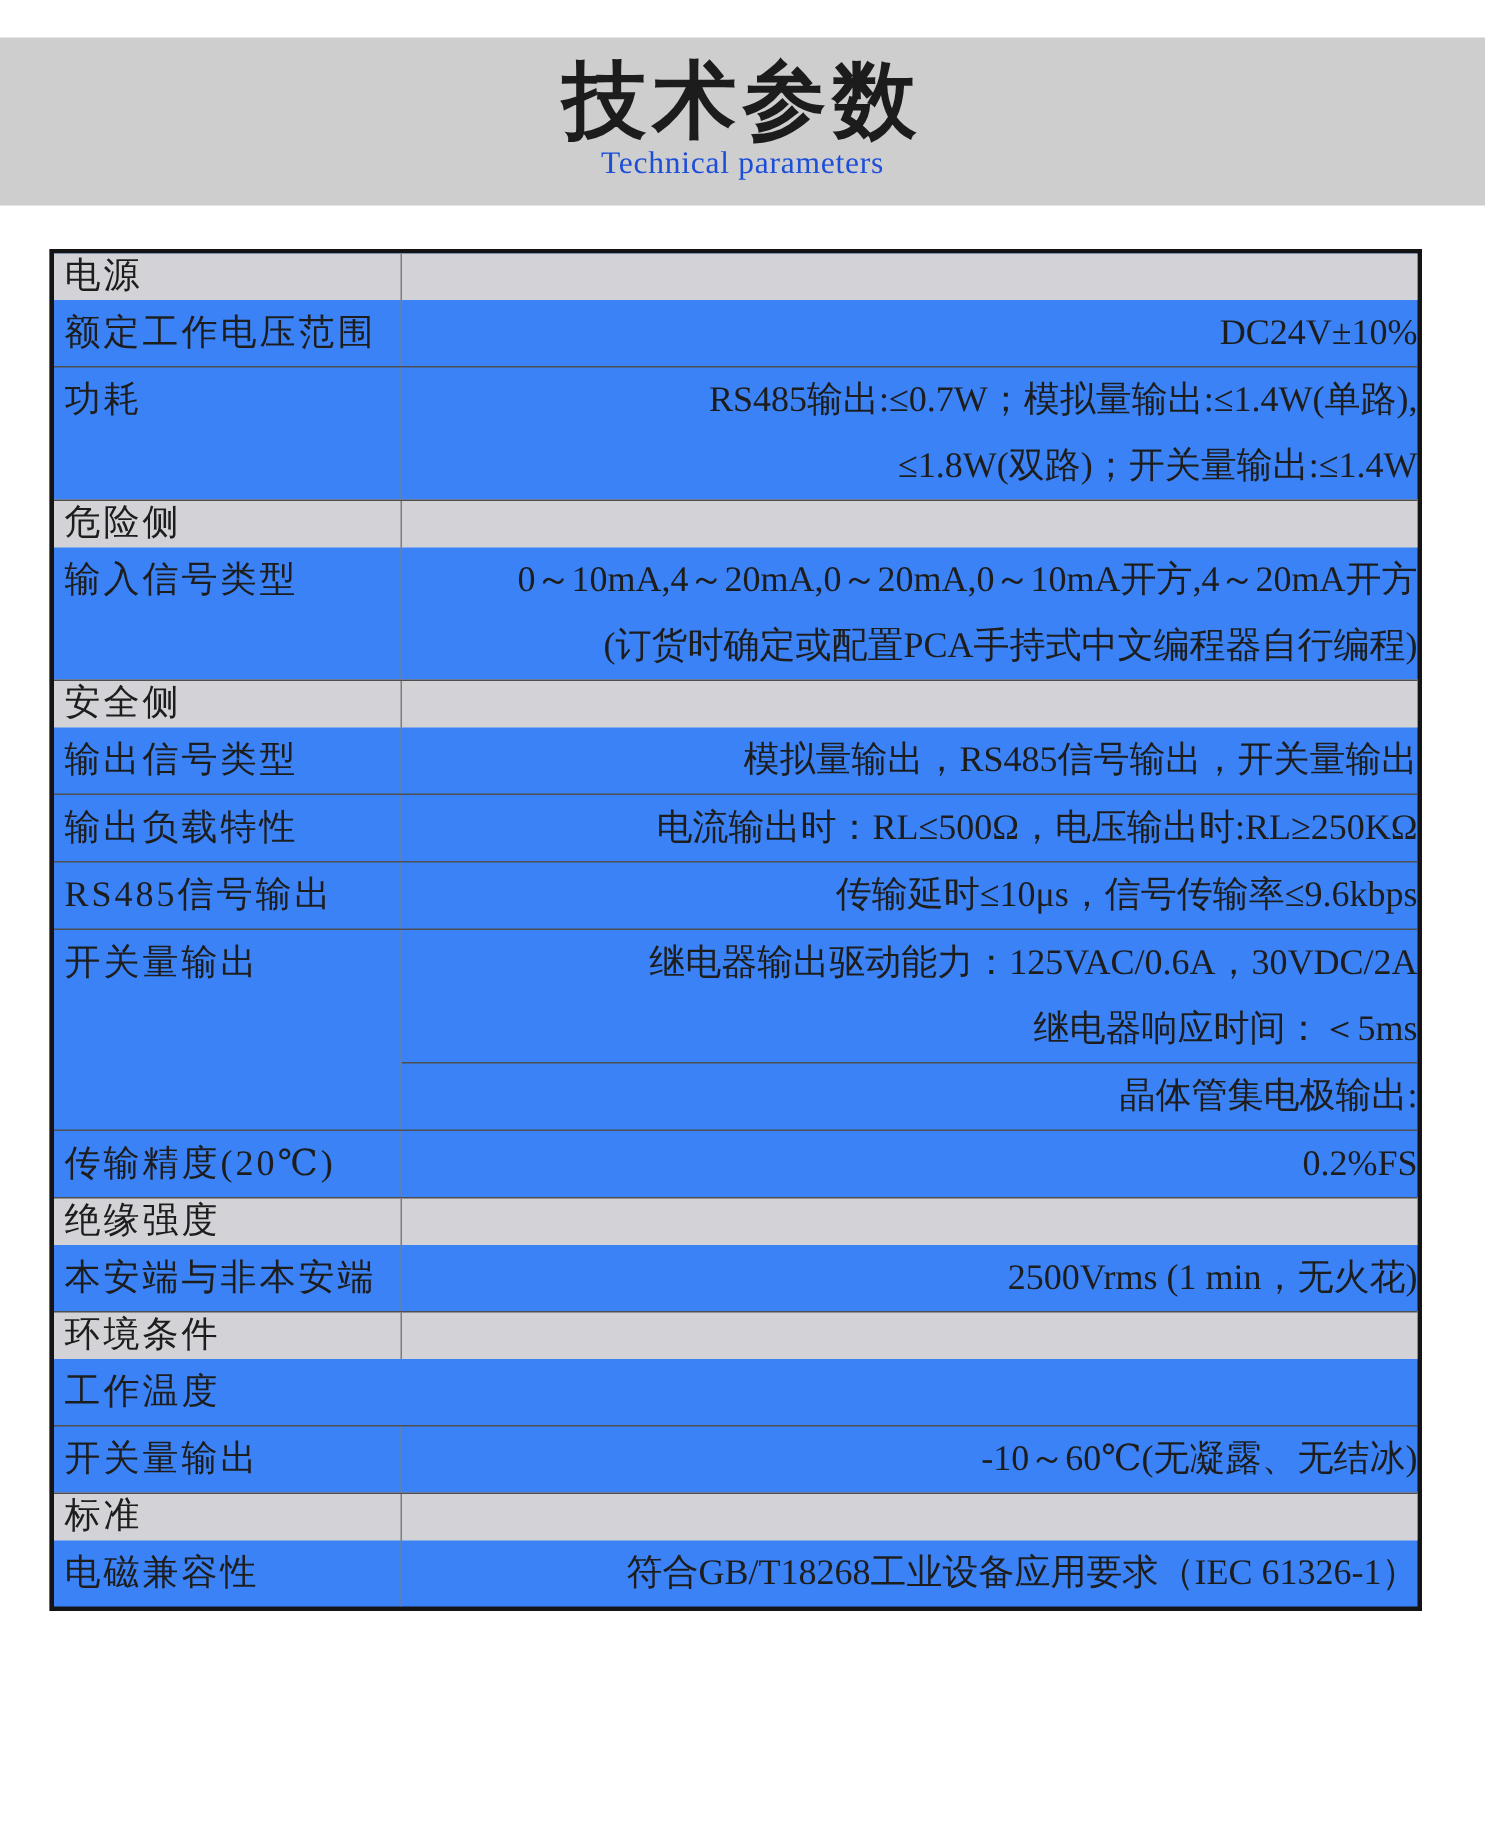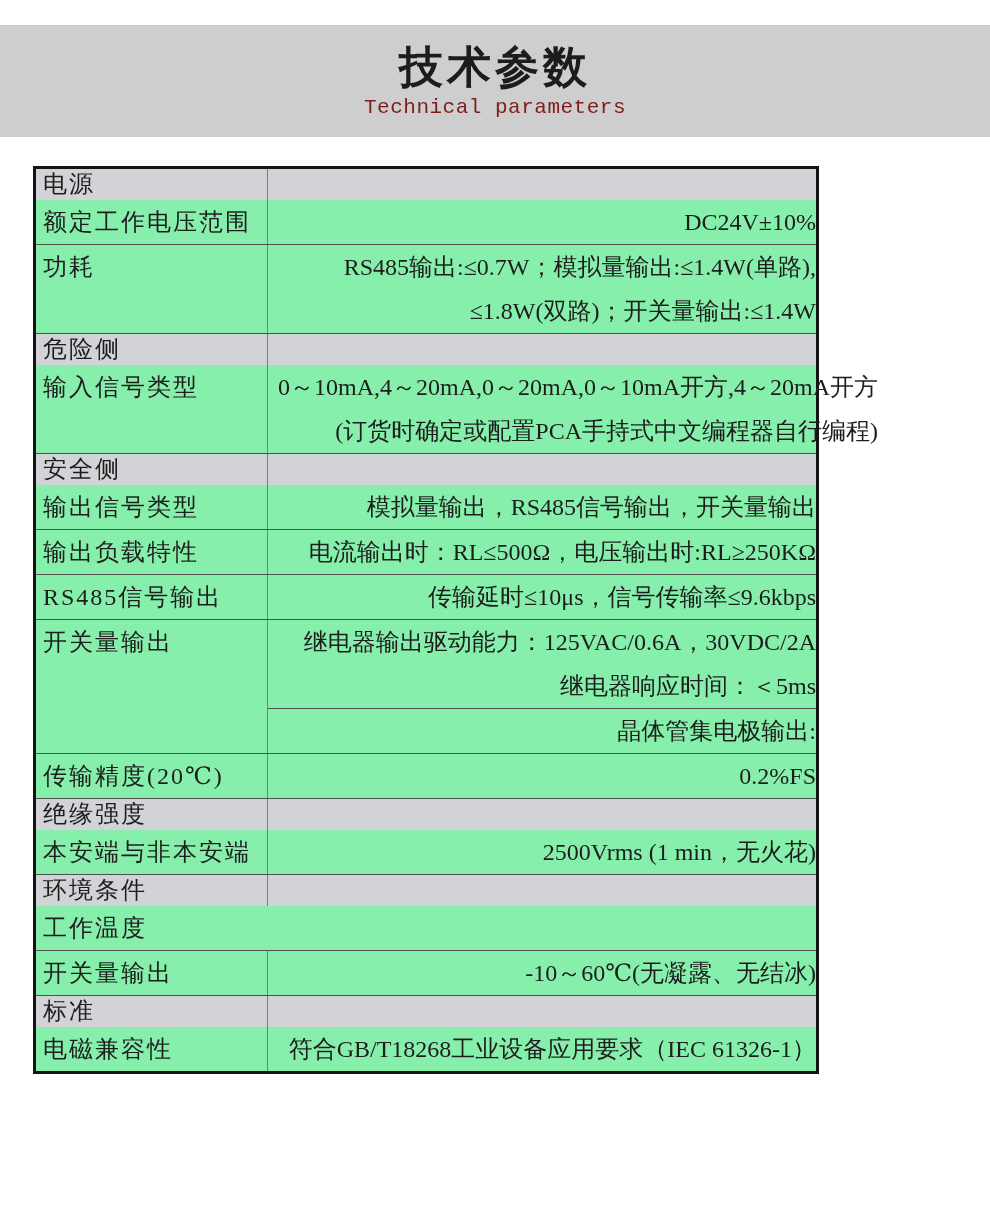--- a/index.html
+++ b/index.html
@@ -8,31 +8,31 @@
     font-family:"Liberation Serif","DejaVu Serif",serif; color:#1d1d1d;
     overflow:hidden;
   }
   
   .banner {
     position:absolute; left:0; top:25px; width:990px; height:112px;
     background:#cecece;
   }
   .title {
     text-align:center; font-family:"Liberation Sans","DejaVu Sans",sans-serif;
-    font-weight:700; font-size:44px; letter-spacing:4px; color:#1c1c1c;
+    font-weight:700; font-size:56px; letter-spacing:4px; color:#1c1c1c;
     padding-top:14px; line-height:56px;
   }
   .subtitle {
-    text-align:center; font-family:Liberation Mono, monospace;
-    font-size:21px; color:#7f1d1d; line-height:26px; letter-spacing:0.5px;
+    text-align:center; font-family:Liberation Serif, serif;
+    font-size:21px; color:#1d4ed8; line-height:26px; letter-spacing:0.5px;
   }
   
   .spec {
-    position:absolute; left:33px; top:166px; width:786px;
-    box-sizing:border-box; border:3px solid #141414; background:#86efac;
+    position:absolute; left:33px; top:166px; width:915px;
+    box-sizing:border-box; border:3px solid #141414; background:#3b82f6;
   }
   .row { display:flex; border-top:1px solid #4f4f4f; }
   .row.first, .row.ns { border-top:none; }
   .row.section { background:#d3d3d7; }
   .cl {
     flex:none; width:231px; box-sizing:border-box; padding-left:7px;
     font-size:24px; letter-spacing:2px; line-height:44px;
   }
   .section .cl { line-height:31px; }
   .cv {

